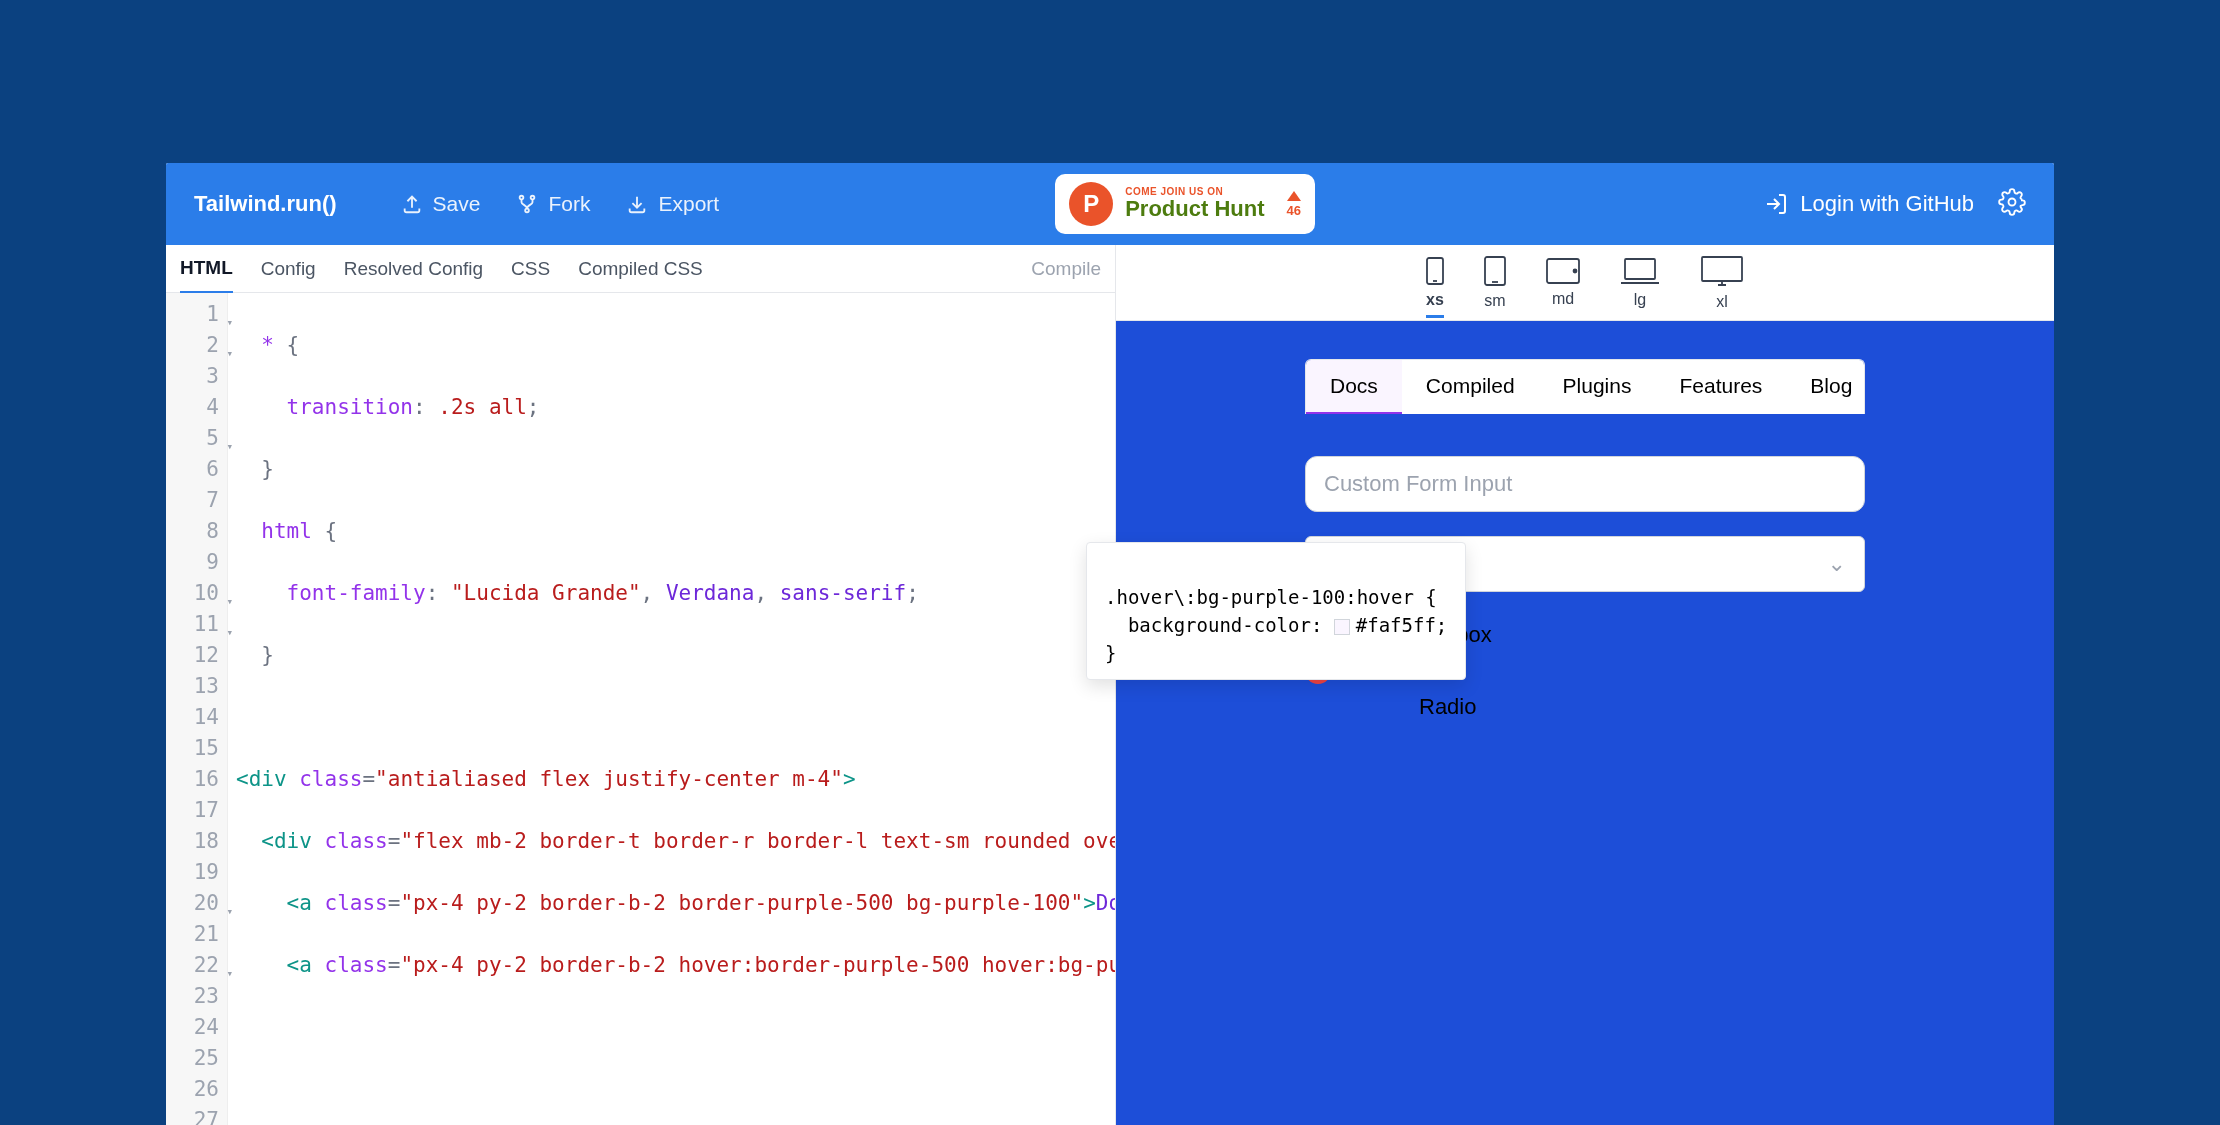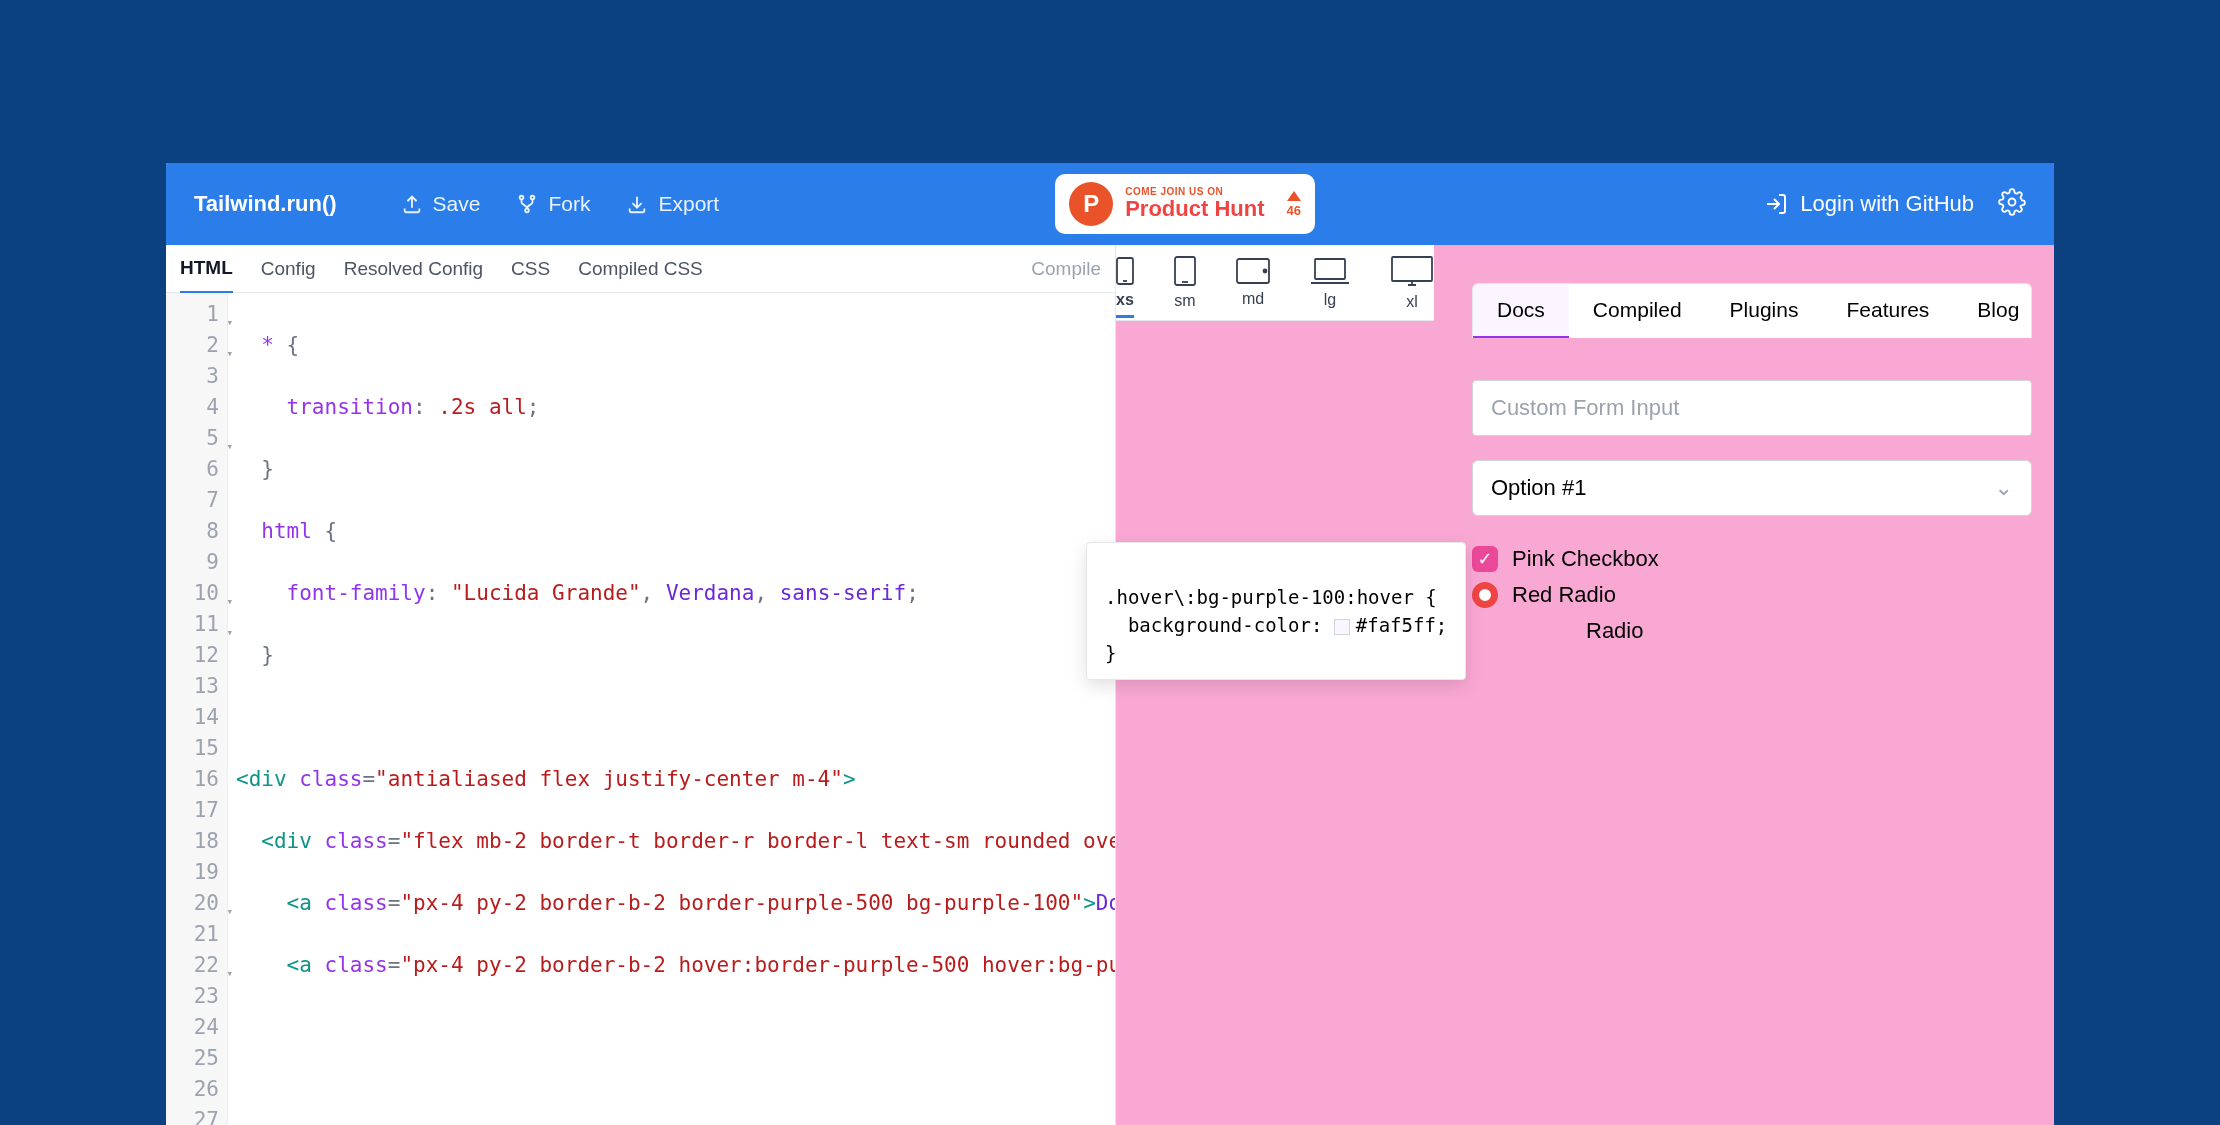--- a/index.html
+++ b/index.html
@@ -57,35 +57,35 @@
     padding: 0 14px;
     margin-left: 300px;
     gap: 12px;
   }
   .ph-circle {
     width: 44px; height: 44px; border-radius: 50%; background: #ea532a; color: #fff;
     display: flex; align-items: center; justify-content: center; font-weight: 800; font-size: 24px;
   }
   .ph-text { display: flex; flex-direction: column; line-height: 1.1; }
   .ph-small { font-size: 10px; font-weight: 700; color: #ea532a; letter-spacing: 0.5px; }
-  .ph-big { font-size: 22px; font-weight: 800; color: #ef4444; }
+  .ph-big { font-size: 22px; font-weight: 800; color: #4d7c0f; }
   .ph-vote { display: flex; flex-direction: column; align-items: flex-end; margin-left: 10px; }
   .ph-tri { width: 0; height: 0; border-left: 7px solid transparent; border-right: 7px solid transparent; border-bottom: 10px solid #ea532a; }
   .ph-count { font-size: 13px; font-weight: 700; color: #ea532a; margin-top: 2px; }
   .spacer { flex: 1; }
   .login {
     display: flex; align-items: center; gap: 12px; font-size: 22px; color: #fff; margin-right: 24px;
   }
   .login svg { width: 24px; height: 24px; stroke: #fff; fill: none; stroke-width: 2; }
   .gear svg { width: 28px; height: 28px; stroke: #fff; fill: none; stroke-width: 1.6; }
 
   
   .main { flex: 1; display: flex; overflow: hidden; }
   .left { width: 950px; display: flex; flex-direction: column; border-right: 1px solid #e5e7eb; }
-  .right { flex: 1; display: flex; flex-direction: row; background: #f9a8d4; }
+  .right { flex: 1; display: flex; flex-direction: column; background: #1d4ed8; }
 
   
   .codetabs {
     height: 48px; display: flex; align-items: center; padding: 0 14px; border-bottom: 1px solid #e5e7eb;
     font-size: 19px; color: #4b5563;
   }
   .codetab { margin-right: 28px; padding: 12px 0; cursor: pointer; }
   .codetab.active { color: #111827; font-weight: 600; border-bottom: 3px solid #2b7de9; margin-bottom: -1px; }
   .compile { margin-left: auto; color: #9ca3af; }
 
@@ -123,21 +123,21 @@
   .bp.active { border-bottom: 3px solid #2b7de9; padding-bottom: 6px; margin-bottom: -9px; }
 
   
   .preview { flex: 1; display: flex; justify-content: center; padding: 38px; }
   .pv-inner { width: 560px; }
   .pv-tabs { display: flex; border: 1px solid #e5e7eb; border-bottom: none; border-radius: 6px 6px 0 0; overflow: hidden; font-size: 21px; }
   .pv-tab { padding: 14px 24px; border-bottom: 2px solid transparent; background: #fff; cursor: pointer; }
   .pv-tab.active { border-bottom: 2px solid #9333ea; background: #faf5ff; }
   .pv-form { margin-top: 42px; }
   .pv-input {
-    width: 100%; padding: 14px 18px; font-size: 22px; border: 1px solid #d1d5db; border-radius: 4px;
+    width: 100%; padding: 14px 18px; font-size: 22px; border: 1px solid #d1d5db; border-radius: 12px;
     margin-bottom: 24px; color: #374151;
   }
   .pv-input::placeholder { color: #9ca3af; }
   .pv-select {
     width: 100%; padding: 14px 18px; font-size: 22px; border: 1px solid #d1d5db; border-radius: 6px;
     margin-bottom: 30px; background: #fff; display: flex; justify-content: space-between; align-items: center;
   }
   .chev { color: #9ca3af; }
   .pv-row { display: flex; align-items: center; gap: 14px; font-size: 22px; margin-bottom: 10px; }
   .cb {

